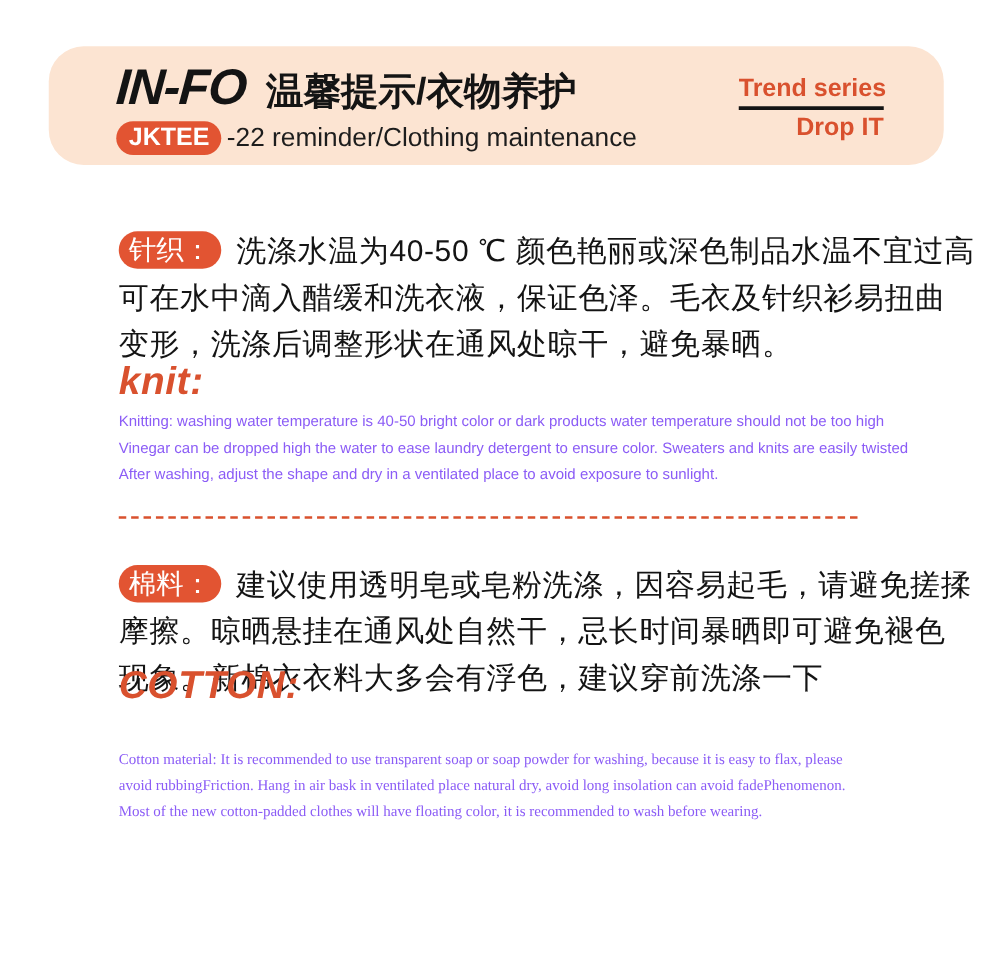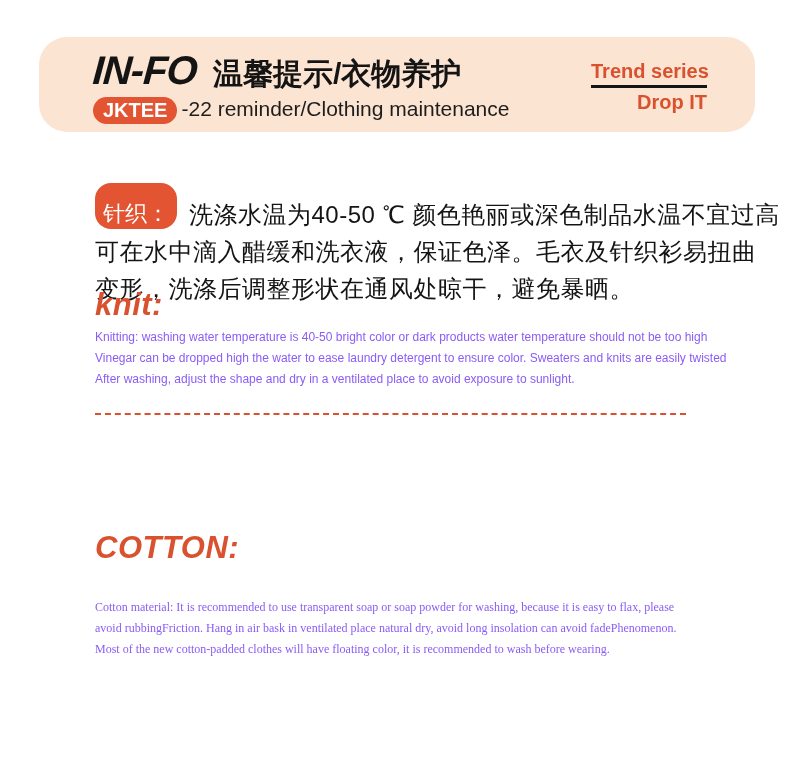--- a/index.html
+++ b/index.html
@@ -13,21 +13,21 @@
     position:absolute; left:39px; top:37px; width:716px; height:95px;
     background:var(--header-bg,#fce4d2); border-radius:28px;
   }
   .header-left { position:absolute; left:54px; top:11px; }
   .logo-row { display:flex; align-items:baseline; height:46px; white-space:nowrap; }
   .logo {
     font-size:40px; font-weight:bold; font-style:italic; color:#141414;
     letter-spacing:-1px; transform:skewX(-4deg);
   }
   .title-cn { font-size:30px; font-weight:bold; color:#141414; margin-left:16px;text-align:right; }
-  .sub-row { display:flex; align-items:flex-start; margin-top:3px; white-space:nowrap; }
+  .sub-row { display:flex; align-items:center; margin-top:3px; white-space:nowrap; }
   .jktee {
     background:var(--badge-bg,#e25432); color:#fff; font-weight:bold; font-size:20px;
     line-height:26px; padding:0 10px 1px; border-radius:15px;
   }
   .subtitle { font-size:21px; color:#1d1d1d; margin-left:4px; }
   .header-right {
     position:absolute; right:48px; top:23px; width:116px; text-align:right;
     color:var(--accent,#d9512e); font-weight:bold;
   }
   .trend { font-size:20px; text-align:center; white-space:nowrap; }
@@ -35,21 +35,21 @@
   .dropit { font-size:20px; white-space:nowrap; }
 
   
   .cn-block { position:absolute; left:95px; }
   .cn-line {
     font-size:24px; line-height:37px; color:#141414; white-space:nowrap;
     letter-spacing:0.5px;
   }
   .tag {
     display:inline-block; background:var(--badge-bg,#e25432); color:#fff;
-    font-size:22px; line-height:29px; padding:16px 8px 1px; border-radius:16px;
+    font-size:22px; line-height:29px; padding:0 8px 1px; border-radius:16px;
     margin-right:12px; letter-spacing:0; vertical-align:2px;
   }
   .en-heading {
     position:absolute; left:95px; color:var(--accent,#d9512e);
     font-size:31px; font-weight:bold; font-style:italic; letter-spacing:0.5px;
     white-space:nowrap;
   }
   .en-block { position:absolute; left:95px; color:#8b5cf6; }
   .en-line { font-size:12px; line-height:21px; white-space:nowrap; letter-spacing:0; }
 
@@ -91,20 +91,27 @@
 
   <div class="en-heading" style="top:287px;">knit:</div>
   <div class="en-block" style="top:327px;">
     <div class="en-line">Knitting: washing water temperature is 40-50 bright color or dark products water temperature should not be too high</div>
     <div class="en-line">Vinegar can be dropped high the water to ease laundry detergent to ensure color. Sweaters and knits are easily twisted</div>
     <div class="en-line">After washing, adjust the shape and dry in a ventilated place to avoid exposure to sunlight.</div>
   </div>
 
   <div class="divider"></div>
 
+  <div class="cn-block" style="top:450px;">
+    <div class="cn-line">
+      <span class="tag">棉料：</span><span>建议使用透明皂或皂粉洗涤，因容易起毛，请避免搓揉</span>
+    </div>
+    <div class="cn-line">摩擦。晾晒悬挂在通风处自然干，忌长时间暴晒即可避免褪色</div>
+    <div class="cn-line">现象。新棉衣衣料大多会有浮色，建议穿前洗涤一下</div>
+  </div>
 
   <div class="en-heading" style="top:530px;">COTTON:</div>
   <div class="en-block" style="top:597px;font-family:Liberation Serif, serif;">
     <div class="en-line">Cotton material: It is recommended to use transparent soap or soap powder for washing, because it is easy to flax, please</div>
     <div class="en-line">avoid rubbingFriction. Hang in air bask in ventilated place natural dry, avoid long insolation can avoid fadePhenomenon.</div>
     <div class="en-line">Most of the new cotton-padded clothes will have floating color, it is recommended to wash before wearing.</div>
   </div>
 
 </div>
 

